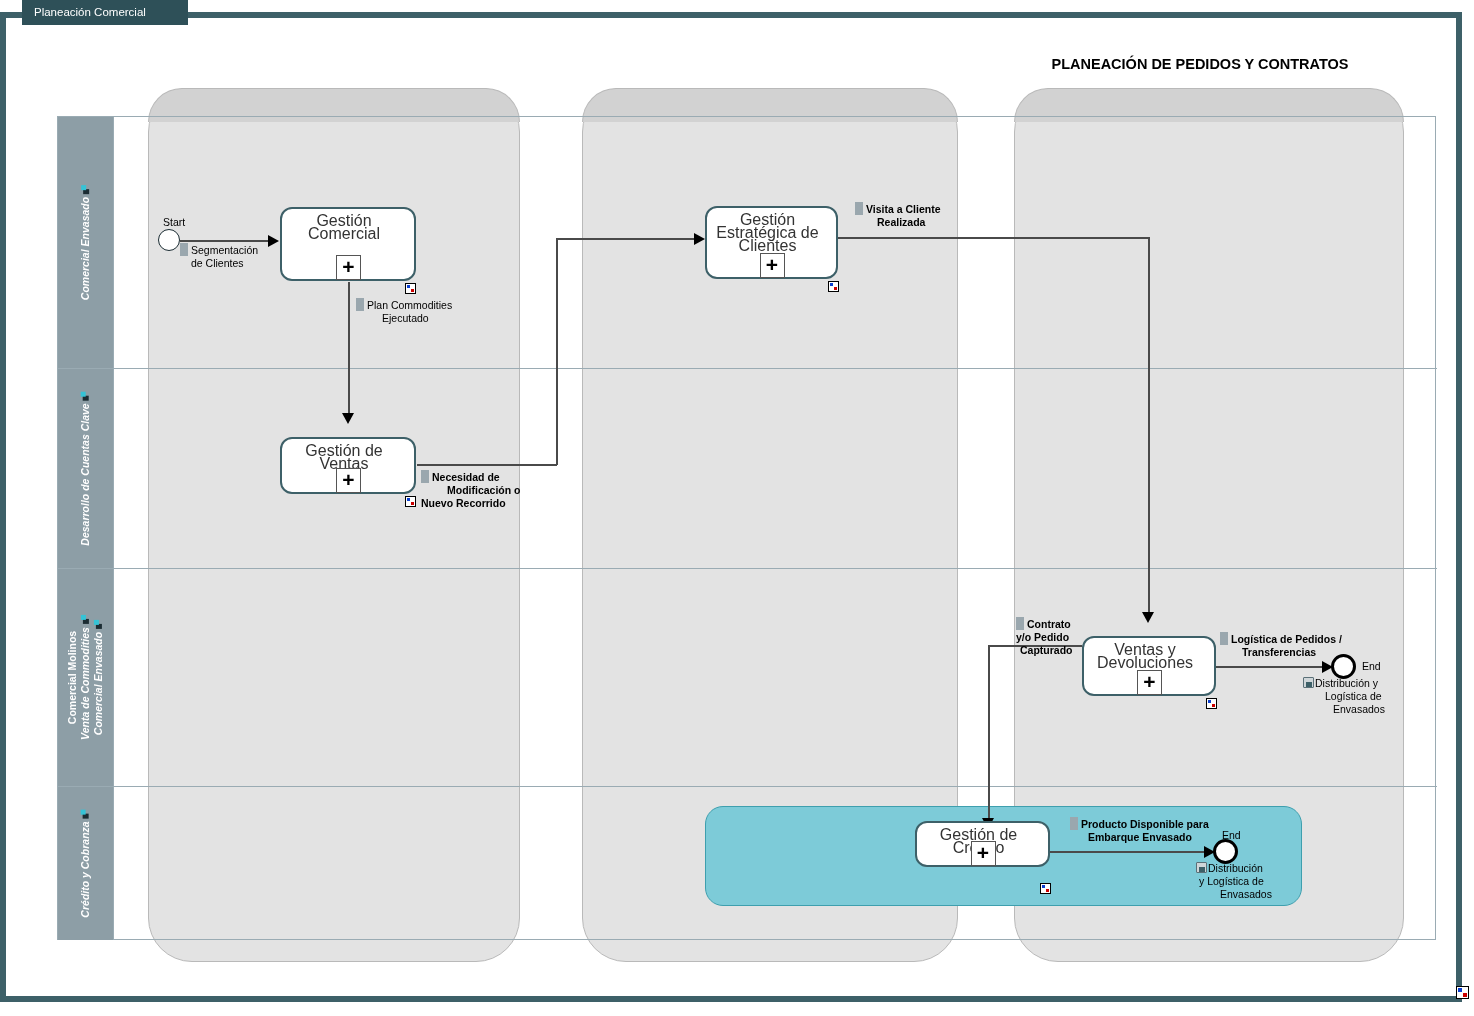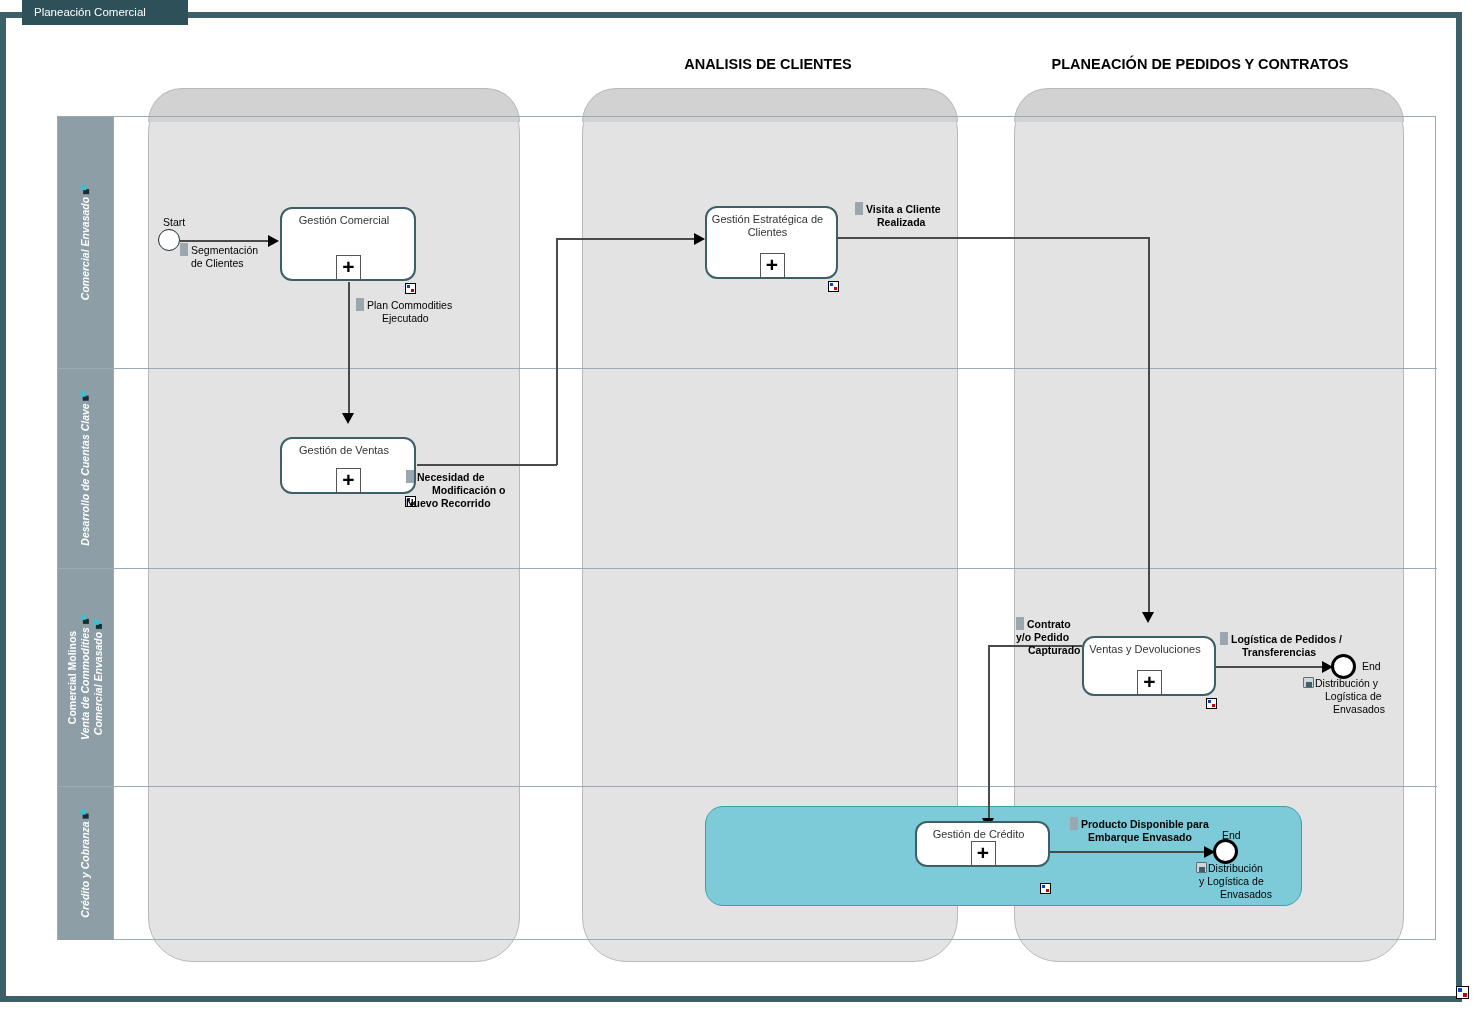--- a/index.html
+++ b/index.html
@@ -55,21 +55,21 @@
     border-radius:44px 44px 0 0;box-sizing:border-box;}
 
   
   .teal-region{position:absolute;border-radius:18px;background:#7dcbd8;
     border:1px solid #3e9fae;box-sizing:border-box;}
 
   
   .task{position:absolute;background:#ffffff;border:2.5px solid #3d6068;
     border-radius:12px;box-sizing:border-box;}
   .task-title{position:absolute;left:4px;right:12px;top:5px;text-align:center;
-    font-size:11px;color:#333;line-height:13px;}
+    font-size:16px;color:#333;line-height:13px;}
   .plus{position:absolute;width:25px;height:25px;background:#ffffff;
     border:1px solid #555;box-sizing:border-box;left:50%;margin-left:-12px;bottom:-1px;
     font-size:21px;line-height:22px;text-align:center;font-weight:bold;color:#000;}
   .corner-mark{position:absolute;width:11px;height:11px;background:#fff;
     border:1px solid #000;box-sizing:border-box;}
   .corner-mark i{position:absolute;display:block;width:3px;height:3px;}
   .corner-mark i:nth-child(1){left:1px;top:1px;background:#0b3fd0;}
   .corner-mark i:nth-child(2){left:5px;top:5px;background:#cc0000;}
 
   
@@ -101,21 +101,20 @@
     background:#3d6068;}
 </style>
 </head>
 <body>
 
 <div id="canvas">
 
   <div class="frame-outer"></div>
   <div class="title-tab">Planeación Comercial</div>
 
-  <div class="col-head" style="left:570px;top:56px;width:396px;">ANALISIS DE CLIENTES</div>
   <div class="col-head" style="left:960px;top:56px;width:480px;">PLANEACIÓN DE PEDIDOS Y CONTRATOS</div>
 
   <div class="phase" style="left:148px;top:88px;width:372px;height:874px;">
     <div class="phase-top"></div>
   </div>
   <div class="phase" style="left:582px;top:88px;width:376px;height:874px;">
     <div class="phase-top"></div>
   </div>
   <div class="phase" style="left:1014px;top:88px;width:390px;height:874px;">
     <div class="phase-top"></div>
@@ -246,35 +245,35 @@
   <div class="dobj" style="left:180px;top:243px;width:120px;">
     <span class="glyph"></span><span>Segmentación</span><br>
     <span style="margin-left:11px;">de Clientes</span>
   </div>
 
   <div class="dobj" style="left:356px;top:298px;width:140px;">
     <span class="glyph"></span><span>Plan Commodities</span><br>
     <span style="margin-left:26px;">Ejecutado</span>
   </div>
 
-  <div class="dobj bold" style="left:406px;top:470px;width:110px;">
+  <div class="dobj bold" style="left:421px;top:470px;width:110px;">
     <span class="glyph"></span><span>Necesidad de</span><br>
     <span style="margin-left:26px;">Modificación o</span><br>
     <span style="margin-left:0px;">Nuevo Recorrido</span>
   </div>
 
   <div class="dobj bold" style="left:855px;top:202px;width:110px;">
     <span class="glyph"></span><span>Visita a Cliente</span><br>
     <span style="margin-left:22px;">Realizada</span>
   </div>
 
   <div class="dobj bold" style="left:1016px;top:617px;width:80px;">
     <span class="glyph"></span><span>Contrato</span><br>
     <span style="margin-left:0px;">y/o Pedido</span><br>
-    <span style="margin-left:12px;">Capturado</span>
+    <span style="margin-left:4px;">Capturado</span>
   </div>
 
   <div class="dobj bold" style="left:1220px;top:632px;width:170px;">
     <span class="glyph"></span><span>Logística de Pedidos /</span><br>
     <span style="margin-left:22px;">Transferencias</span>
   </div>
 
   <div class="dobj bold" style="left:1070px;top:817px;width:160px;">
     <span class="glyph"></span><span>Producto Disponible para</span><br>
     <span style="margin-left:18px;">Embarque Envasado</span>

